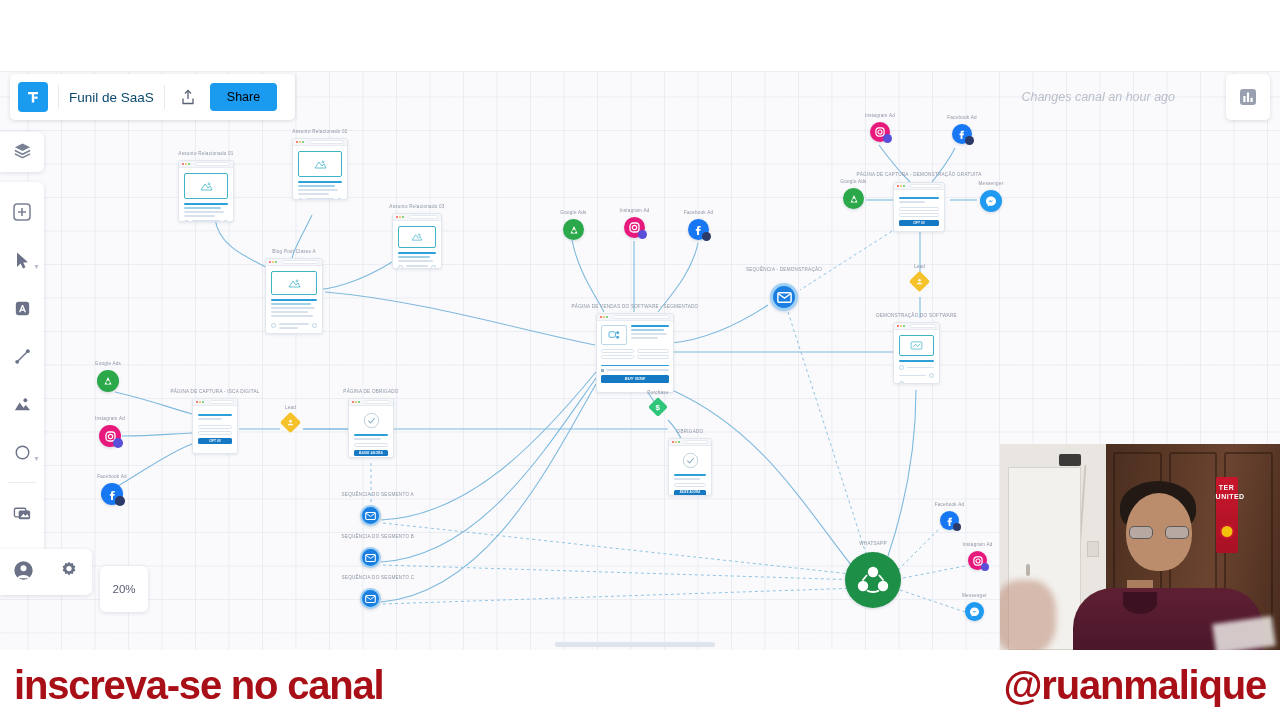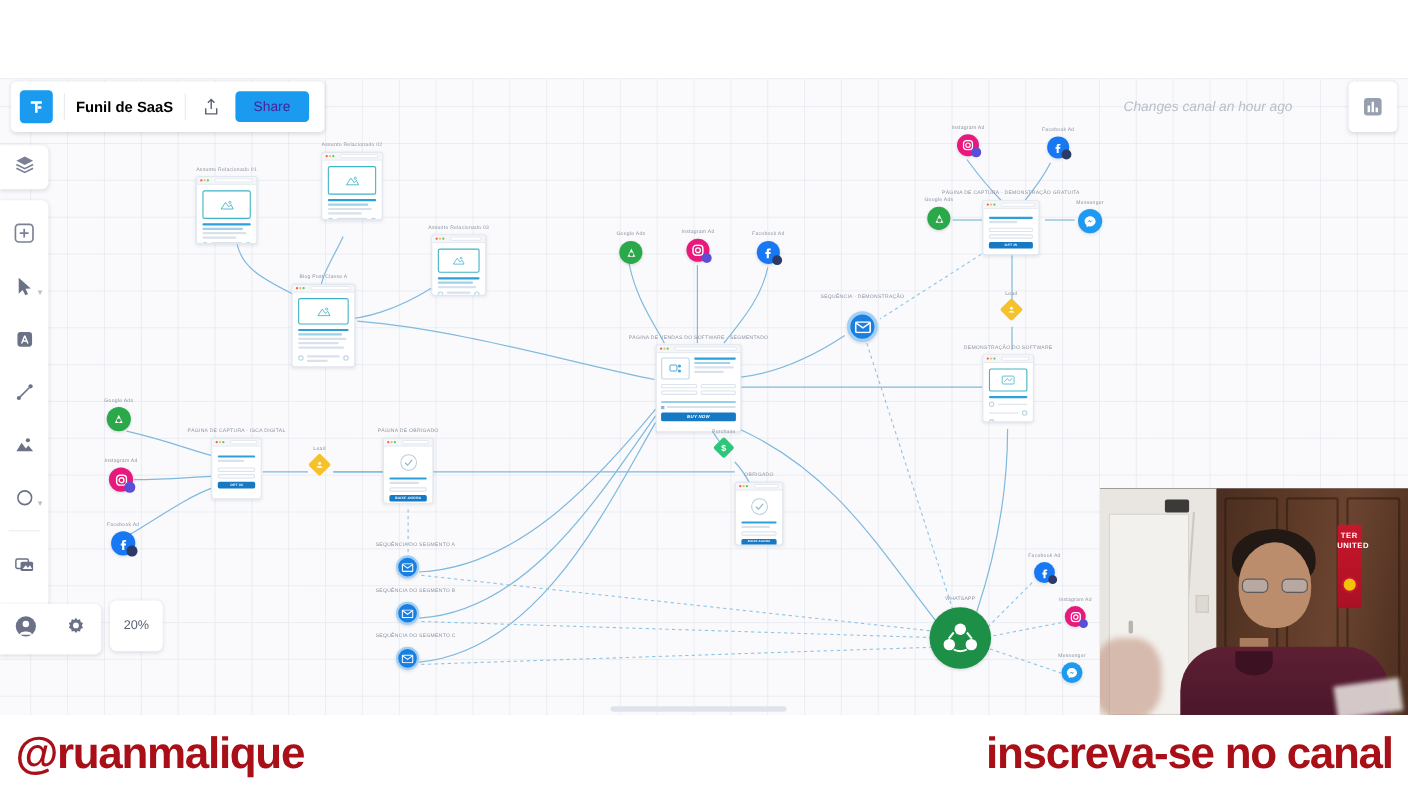--- a/index.html
+++ b/index.html
@@ -47,28 +47,28 @@
     display: flex; align-items: center;
     z-index: 30;
   }
   #logo-tile {
     width: 30px; height: 30px; margin-left: 8px;
     background: #1a9bf0; border-radius: 4px;
     display:flex;align-items:center;justify-content:center;
     color:#fff;
   }
   .vdiv { width:1px; height:24px; background:#e6e9ef; margin:0 10px; }
-  #doc-title { font-size: 13.5px; color: #000000; white-space: nowrap; font-weight: bold; }
+  #doc-title { font-size: 13.5px; color: #0c4a6e; white-space: nowrap; }
   #share-icon-btn {
     width: 26px; height: 26px; display:flex;align-items:center;justify-content:center;
     cursor:pointer;
   }
   #share-btn {
     margin-left: 9px; margin-right: 8px;
-    background:#1a9bf0; color:#4c1d95;
+    background:#1a9bf0; color:#000000;
     border:none; border-radius:4px;
     font-size:12.5px; font-family:"Liberation Sans",sans-serif;
     padding: 7px 17px; cursor:pointer;
   }
 
   
   #save-status {
     position:absolute; right: 105px; top: 90px;
     font-size: 12.5px; color:#b9bec9; font-style: italic;
     z-index: 30;
@@ -106,21 +106,21 @@
 
   
   #bottom-left {
     position:absolute;left:0;bottom:55px;width:92px;height:46px;
     background:#fff;border-radius:0 6px 6px 0;
     box-shadow:0 1px 4px rgba(22,32,58,0.13);
     display:flex;align-items:center;justify-content:space-around;
     z-index:30;
   }
   #zoom-box{
-    position:absolute;left:100px;bottom:58px;width:48px;height:46px;
+    position:absolute;left:100px;bottom:38px;width:48px;height:46px;
     background:#fff;border-radius:6px;
     box-shadow:0 1px 4px rgba(22,32,58,0.13);
     display:flex;align-items:center;justify-content:center;
     font-size:11.5px;color:#5a6174;z-index:30;cursor:pointer;text-align:center;
   }
 
   
   #hscroll{
     position:absolute;left:555px;bottom:3px;width:160px;height:5px;
     background:#dfe3ec;border-radius:3px;z-index:28;
@@ -943,15 +943,15 @@
     <span class="wc-lens" style="left:0"></span>
       <span class="wc-lens" style="right:0"></span>
   </div>
   <div class="wc-body"></div>
   <div class="wc-collar"></div>
   <div class="wc-hand"></div>
   <div class="wc-paper"></div>
 </div>
 
 <div id="banner">
+  <span class="btext">inscreva-se no canal</span>
   <span class="btext">@ruanmalique</span>
-  <span class="btext">inscreva-se no canal</span>
 </div>
 
 </body></html>

